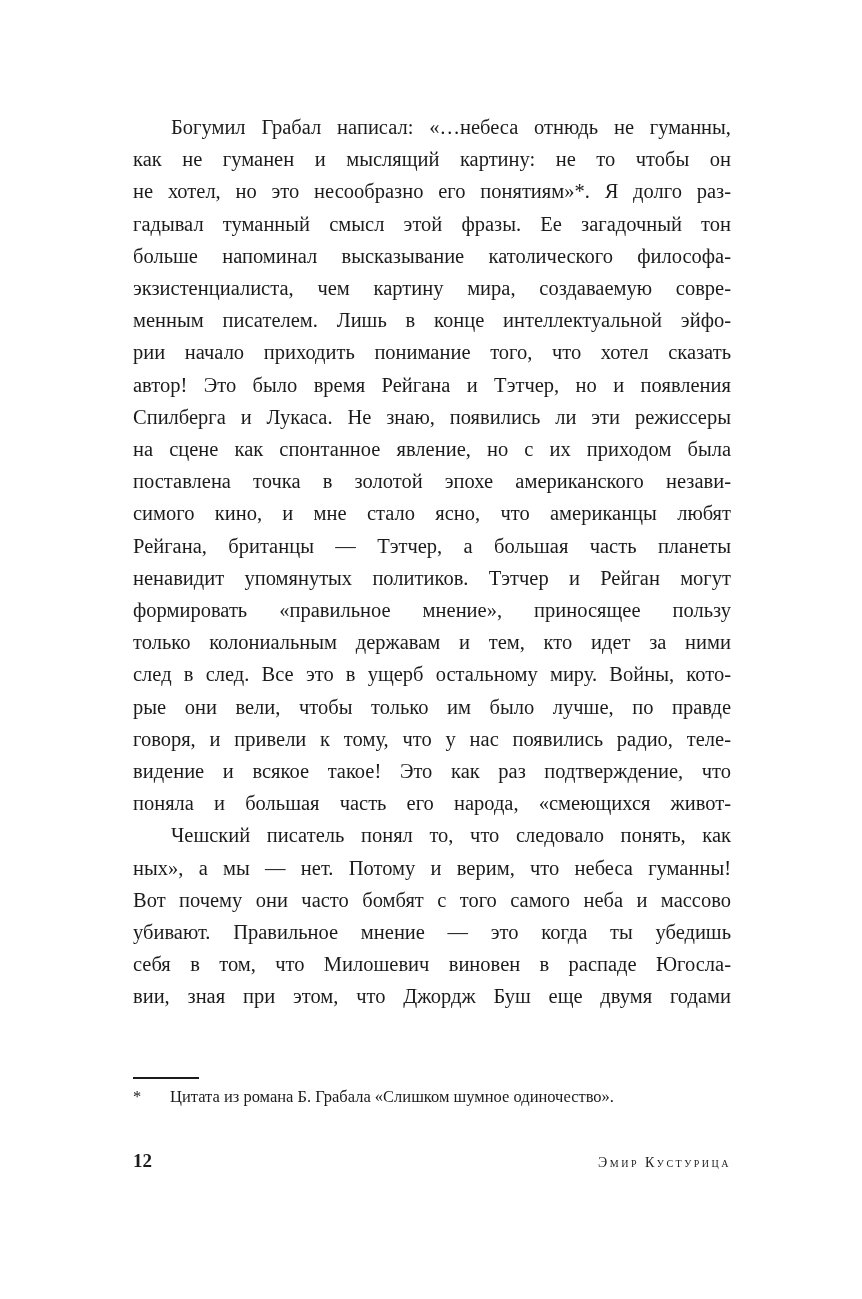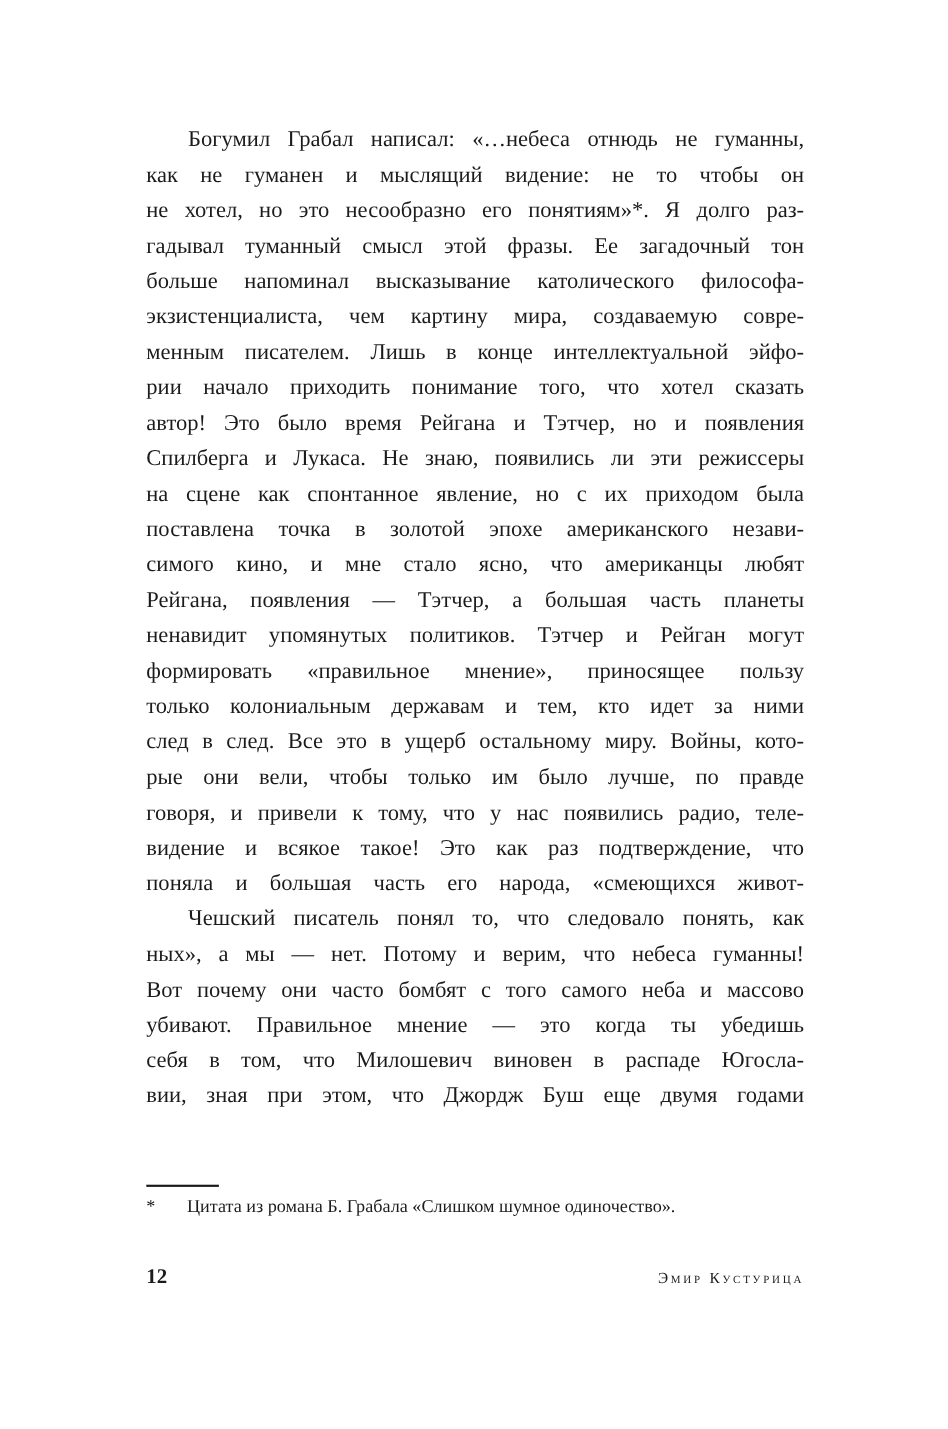--- a/index.html
+++ b/index.html
@@ -76,33 +76,33 @@
 </style>
 </head>
 <body>
 
 <div class="page">
 
   <main class="text-block">
 
   <div class="para">
         <div class="line first">Богумил Грабал написал: «…небеса отнюдь не гуманны,</div>
-        <div class="line">как не гуманен и мыслящий видение: не то чтобы он</div>
+        <div class="line">как не гуманен и мыслящий картину: не то чтобы он</div>
         <div class="line">не хотел, но это несообразно его понятиям»*. Я долго раз-</div>
         <div class="line">гадывал туманный смысл этой фразы. Ее загадочный тон</div>
         <div class="line">больше напоминал высказывание католического философа-</div>
         <div class="line">экзистенциалиста, чем картину мира, создаваемую совре-</div>
         <div class="line">менным писателем. Лишь в конце интеллектуальной эйфо-</div>
         <div class="line">рии начало приходить понимание того, что хотел сказать</div>
         <div class="line">автор! Это было время Рейгана и Тэтчер, но и появления</div>
         <div class="line">Спилберга и Лукаса. Не знаю, появились ли эти режиссеры</div>
         <div class="line">на сцене как спонтанное явление, но с их приходом была</div>
         <div class="line">поставлена точка в золотой эпохе американского незави-</div>
         <div class="line">симого кино, и мне стало ясно, что американцы любят</div>
-        <div class="line">Рейгана, появления — Тэтчер, а большая часть планеты</div>
+        <div class="line">Рейгана, британцы — Тэтчер, а большая часть планеты</div>
         <div class="line">ненавидит упомянутых политиков. Тэтчер и Рейган могут</div>
         <div class="line">формировать «правильное мнение», приносящее пользу</div>
         <div class="line">только колониальным державам и тем, кто идет за ними</div>
         <div class="line">след в след. Все это в ущерб остальному миру. Войны, кото-</div>
         <div class="line">рые они вели, чтобы только им было лучше, по правде</div>
         <div class="line">говоря, и привели к тому, что у нас появились радио, теле-</div>
         <div class="line">видение и всякое такое! Это как раз подтверждение, что</div>
       </div>
       <div class="para">
         <div class="line">поняла и большая часть его народа, «смеющихся живот-</div>

